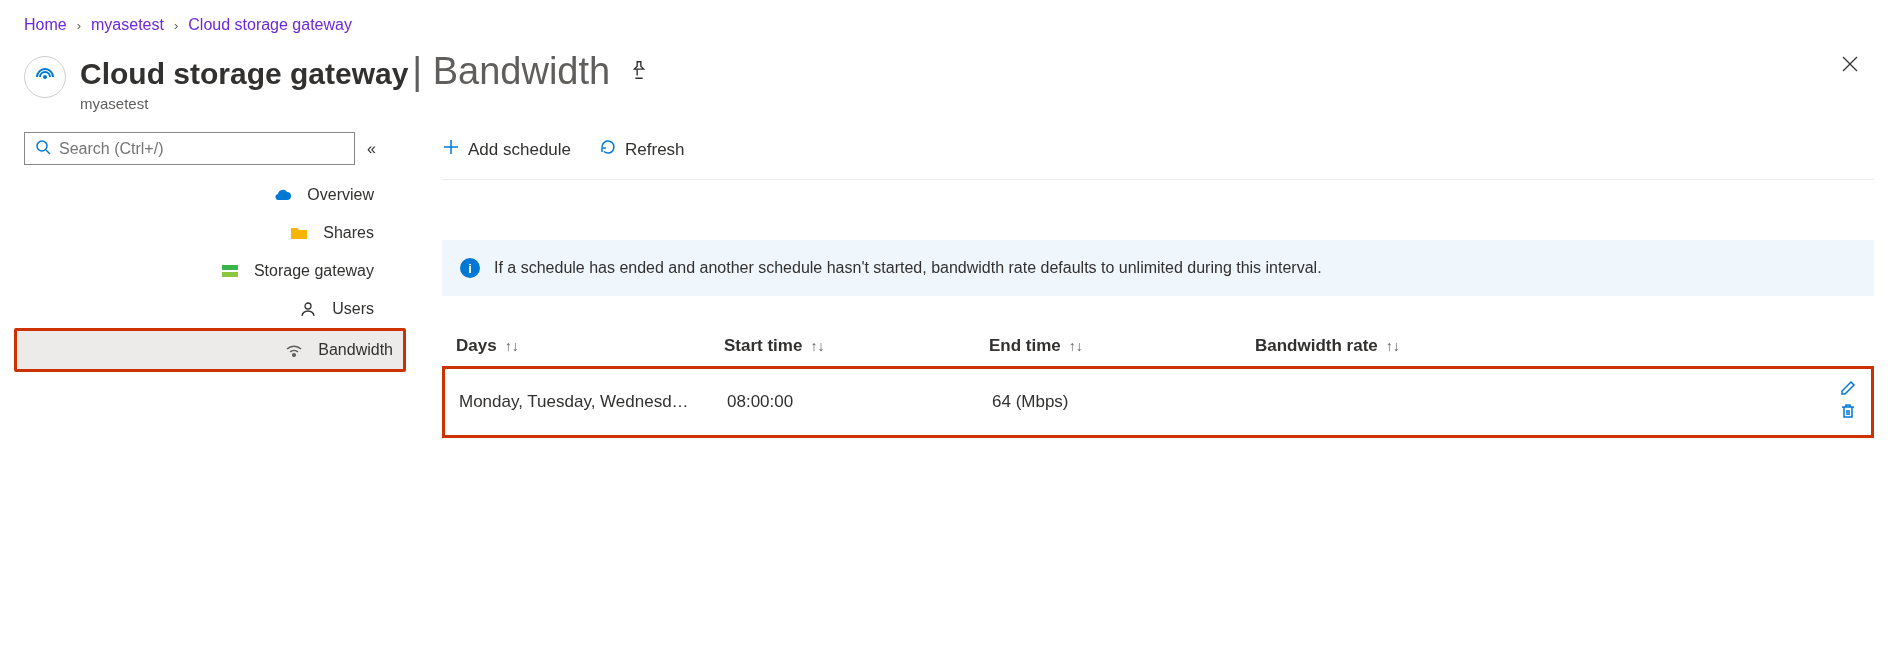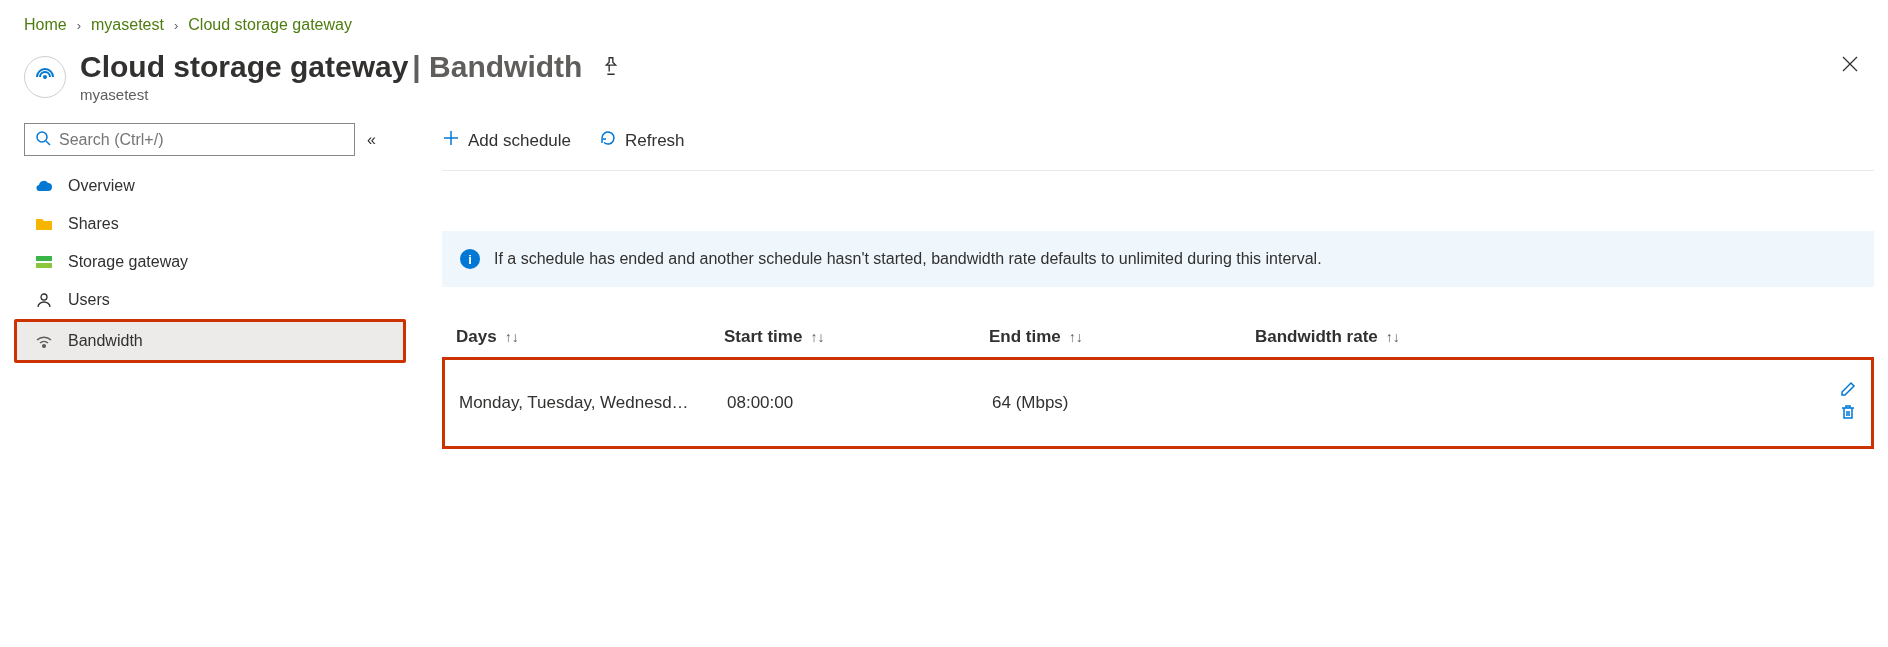--- a/index.html
+++ b/index.html
@@ -16,21 +16,21 @@
 
     
     .breadcrumb {
       padding: 16px 24px 8px 24px;
       display: flex;
       align-items: center;
       gap: 10px;
       font-size: 16px;
     }
     .breadcrumb a {
-      color: #4d7c0f;
+      color: #6d28d9;
     }
     .breadcrumb .chev {
       color: #605e5c;
       font-size: 13px;
     }
 
     
     .page-header {
       display: flex;
       align-items: flex-start;
@@ -53,22 +53,22 @@
       display: flex;
       align-items: center;
       gap: 18px;
     }
     .title-main {
       font-size: 30px;
       font-weight: 600;
       color: #323130;
     }
     .title-sub {
-      font-size: 30px;
-      font-weight: 700;
+      font-size: 38px;
+      font-weight: 400;
       color: #605e5c;
     }
     .subtitle {
       font-size: 15px;
       color: #605e5c;
       margin-top: 2px;
     }
     .pin-icon, .close-icon {
       color: #323130;
       cursor: pointer;
@@ -119,20 +119,21 @@
     }
     .nav-item {
       display: flex;
       align-items: center;
       gap: 14px;
       padding: 10px 10px;
       font-size: 16px;
       color: #323130;
       cursor: pointer;
       border-radius: 2px;
+      justify-content: flex-end;
     }
     .nav-item.active {
       background: #edebe9;
       border: 3px solid #cc3300;
       margin-left: -10px;
       padding-left: 17px;
       width: 392px;
     }
     .nav-icon { width: 20px; display:flex; justify-content:center; }
 
@@ -197,21 +198,21 @@
     .col-actions { width: 70px; text-align:right; padding-right: 10px;}
     .sort-icon {
       font-size: 14px;
       color: #605e5c;
       margin-left: 8px;
       font-weight: normal;
     }
     .table-row {
       display: flex;
       font-size: 17px;
-      padding: 20px 4px;
+      padding: 10px 4px;
       border: 3px solid #cc3300;
       align-items: center;
     }
     .table-row .col-days {
        white-space: nowrap;
        overflow: hidden;
        text-overflow: ellipsis;
     }
     .row-action {
       color: #0078D4;

